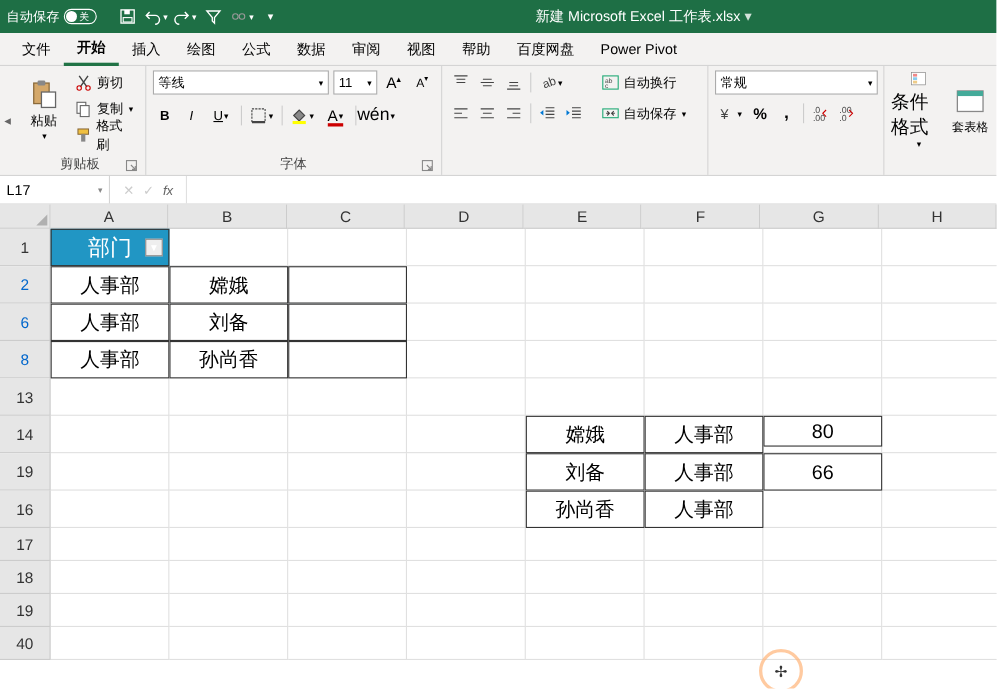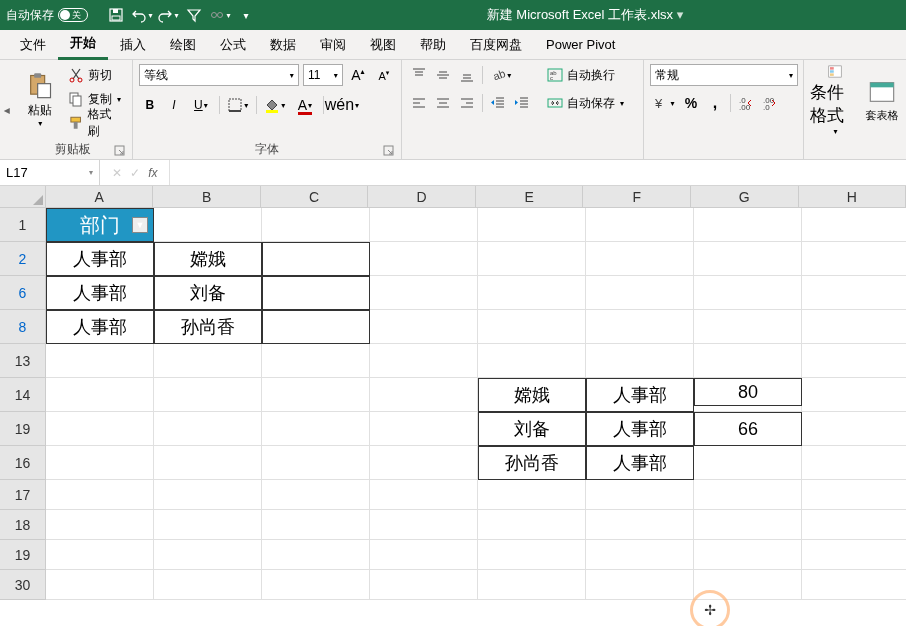--- a/index.html
+++ b/index.html
@@ -440,21 +440,21 @@
         <div class="row-h filtered" style="height: 34px;">2</div>
         <div class="row-h filtered" style="height: 34px;">6</div>
         <div class="row-h filtered" style="height: 34px;">8</div>
         <div class="row-h" style="height: 34px;">13</div>
         <div class="row-h" style="height: 34px;">14</div>
         <div class="row-h" style="height: 34px;">19</div>
         <div class="row-h" style="height: 34px;">16</div>
         <div class="row-h" style="height: 30px;">17</div>
         <div class="row-h" style="height: 30px;">18</div>
         <div class="row-h" style="height: 30px;">19</div>
-        <div class="row-h" style="height: 30px;">30</div>
+        <div class="row-h" style="height: 30px;">40</div>
       </div>
     <div class="cells" id="cells" style="width:860px;height:414px">
         <div class="cell " style="left: 0px; top: 0px; width: 108px; height: 34px;"></div>
         <div class="cell " style="left: 108px; top: 0px; width: 108px; height: 34px;"></div>
         <div class="cell " style="left: 216px; top: 0px; width: 108px; height: 34px;"></div>
         <div class="cell " style="left: 324px; top: 0px; width: 108px; height: 34px;"></div>
         <div class="cell " style="left: 432px; top: 0px; width: 108px; height: 34px;"></div>
         <div class="cell " style="left: 540px; top: 0px; width: 108px; height: 34px;"></div>
         <div class="cell " style="left: 648px; top: 0px; width: 108px; height: 34px;"></div>
         <div class="cell " style="left: 756px; top: 0px; width: 108px; height: 34px;"></div>

